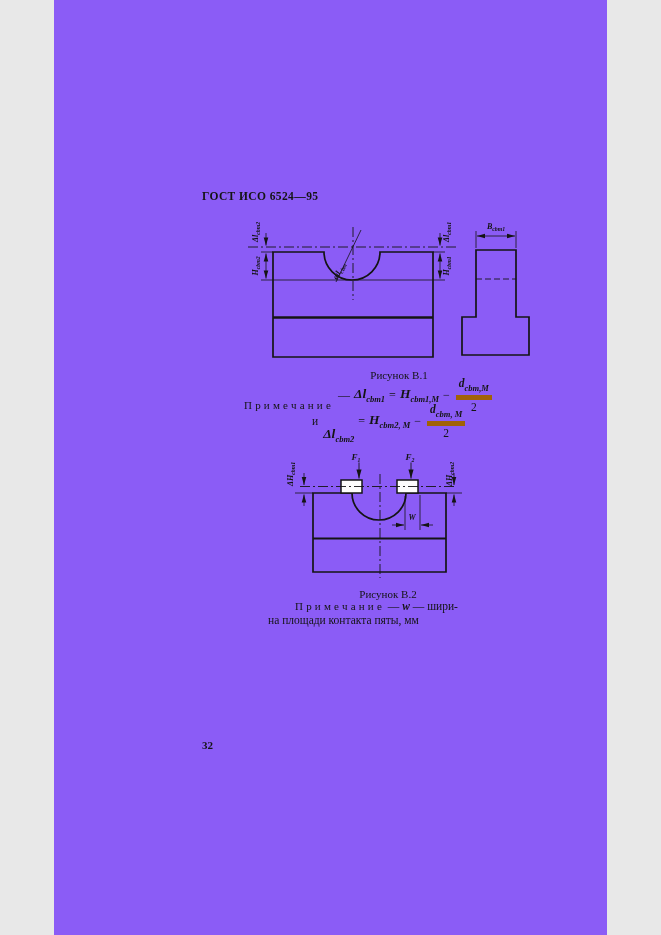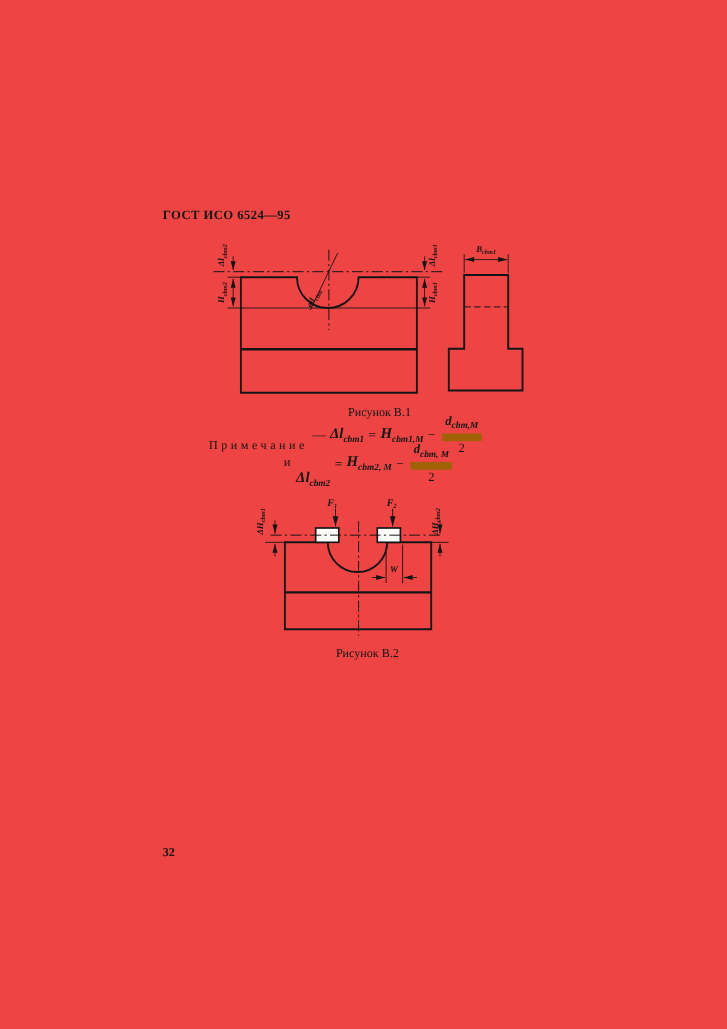--- a/index.html
+++ b/index.html
@@ -1,33 +1,33 @@
 <!DOCTYPE html>
 <html><head>
 <meta charset="utf-8">
 <style>
   html,body{margin:0;padding:0;background:#e8e8e8;}
   .page{
-    position:relative;width:661px;height:935px;background:#ef4444;
+    position:relative;width:553px;height:935px;background:#8b5cf6;
     font-family:"Liberation Serif",serif;color:#141414;overflow:hidden;
     margin:0 auto;
   }
   .abs{position:absolute;}
   .doc-header{font-weight:bold;font-size:11.5px;letter-spacing:.4px;}
   .caption{font-size:11px;text-align:center;white-space:nowrap;}
   .pageno{font-size:11px;font-weight:600;}
   
   .formula{display:flex;align-items:center;font-size:13px;white-space:nowrap;}
   .spaced{letter-spacing:3.2px;font-size:11px;font-style:normal;margin-top:20px;}
   .plain{font-size:11.5px;font-style:normal;}
   .var{font-style:italic;font-weight:700;font-size:13.5px;}
   .sub{font-style:italic;font-weight:600;font-size:8.5px;vertical-align:-3.5px;letter-spacing:0;}
   .op{font-size:12px;margin:0 4px;font-style:normal;}
   .frac{display:inline-flex;flex-direction:column;align-items:center;vertical-align:middle;margin-left:2px;}
-  .frac .num{border-bottom:7px solid #a16207;padding:0 3px 1px 3px;line-height:12px;}
+  .frac .num{border-bottom:5px solid #a16207;padding:0 3px 1px 3px;line-height:12px;}
   .frac .num .var{font-size:11.5px;}
   .frac .den{font-size:11.5px;line-height:12px;padding-top:1px;font-style:normal;}
   .note2{font-size:11.5px;line-height:13.5px;width:196px;text-indent:27px;}
   .note2 .w-var{font-style:italic;font-weight:600;}
   svg{overflow:visible;}
   svg text{fill:#141414;font-family:"Liberation Serif",serif;font-style:italic;font-weight:600;}
   .lbl{font-size:8px;}
   .lbl-sub{font-size:5.8px;}
   .flbl{font-size:9px;}
 </style>
@@ -141,16 +141,24 @@
       <path d="M 199 85 L 187 85" marker-end="url(#arr)"></path>
     </g>
 
     <text class="lbl" transform="translate(59,34) rotate(-90)" text-anchor="middle"><tspan>ΔH</tspan><tspan class="lbl-sub" dy="2">cbm1</tspan></text>
     <text class="lbl" transform="translate(218,34) rotate(-90)" text-anchor="middle"><tspan>ΔH</tspan><tspan class="lbl-sub" dy="2">cbm2</tspan></text>
     <text class="lbl" x="178" y="80" text-anchor="middle">W</text>
   </svg>
 
   <div class="abs caption" style="left:286px;top:588px;width:96px;">Рисунок В.2</div>
 
+  <div class="abs note2" style="left:214px;top:600px;">
+    <span class="spaced">Примечание</span>
+    <span>—</span>
+    <span class="w-var">w</span>
+    <span>—</span>
+    <span>шири-</span><br>
+    <span style="display:inline-block;text-indent:0;">на площади контакта пяты, мм</span>
+  </div>
 
-  <div class="abs pageno" style="left:148px;top:769px;">32</div>
+  <div class="abs pageno" style="left:148px;top:739px;">32</div>
 
 </div>
 
 </body></html>

